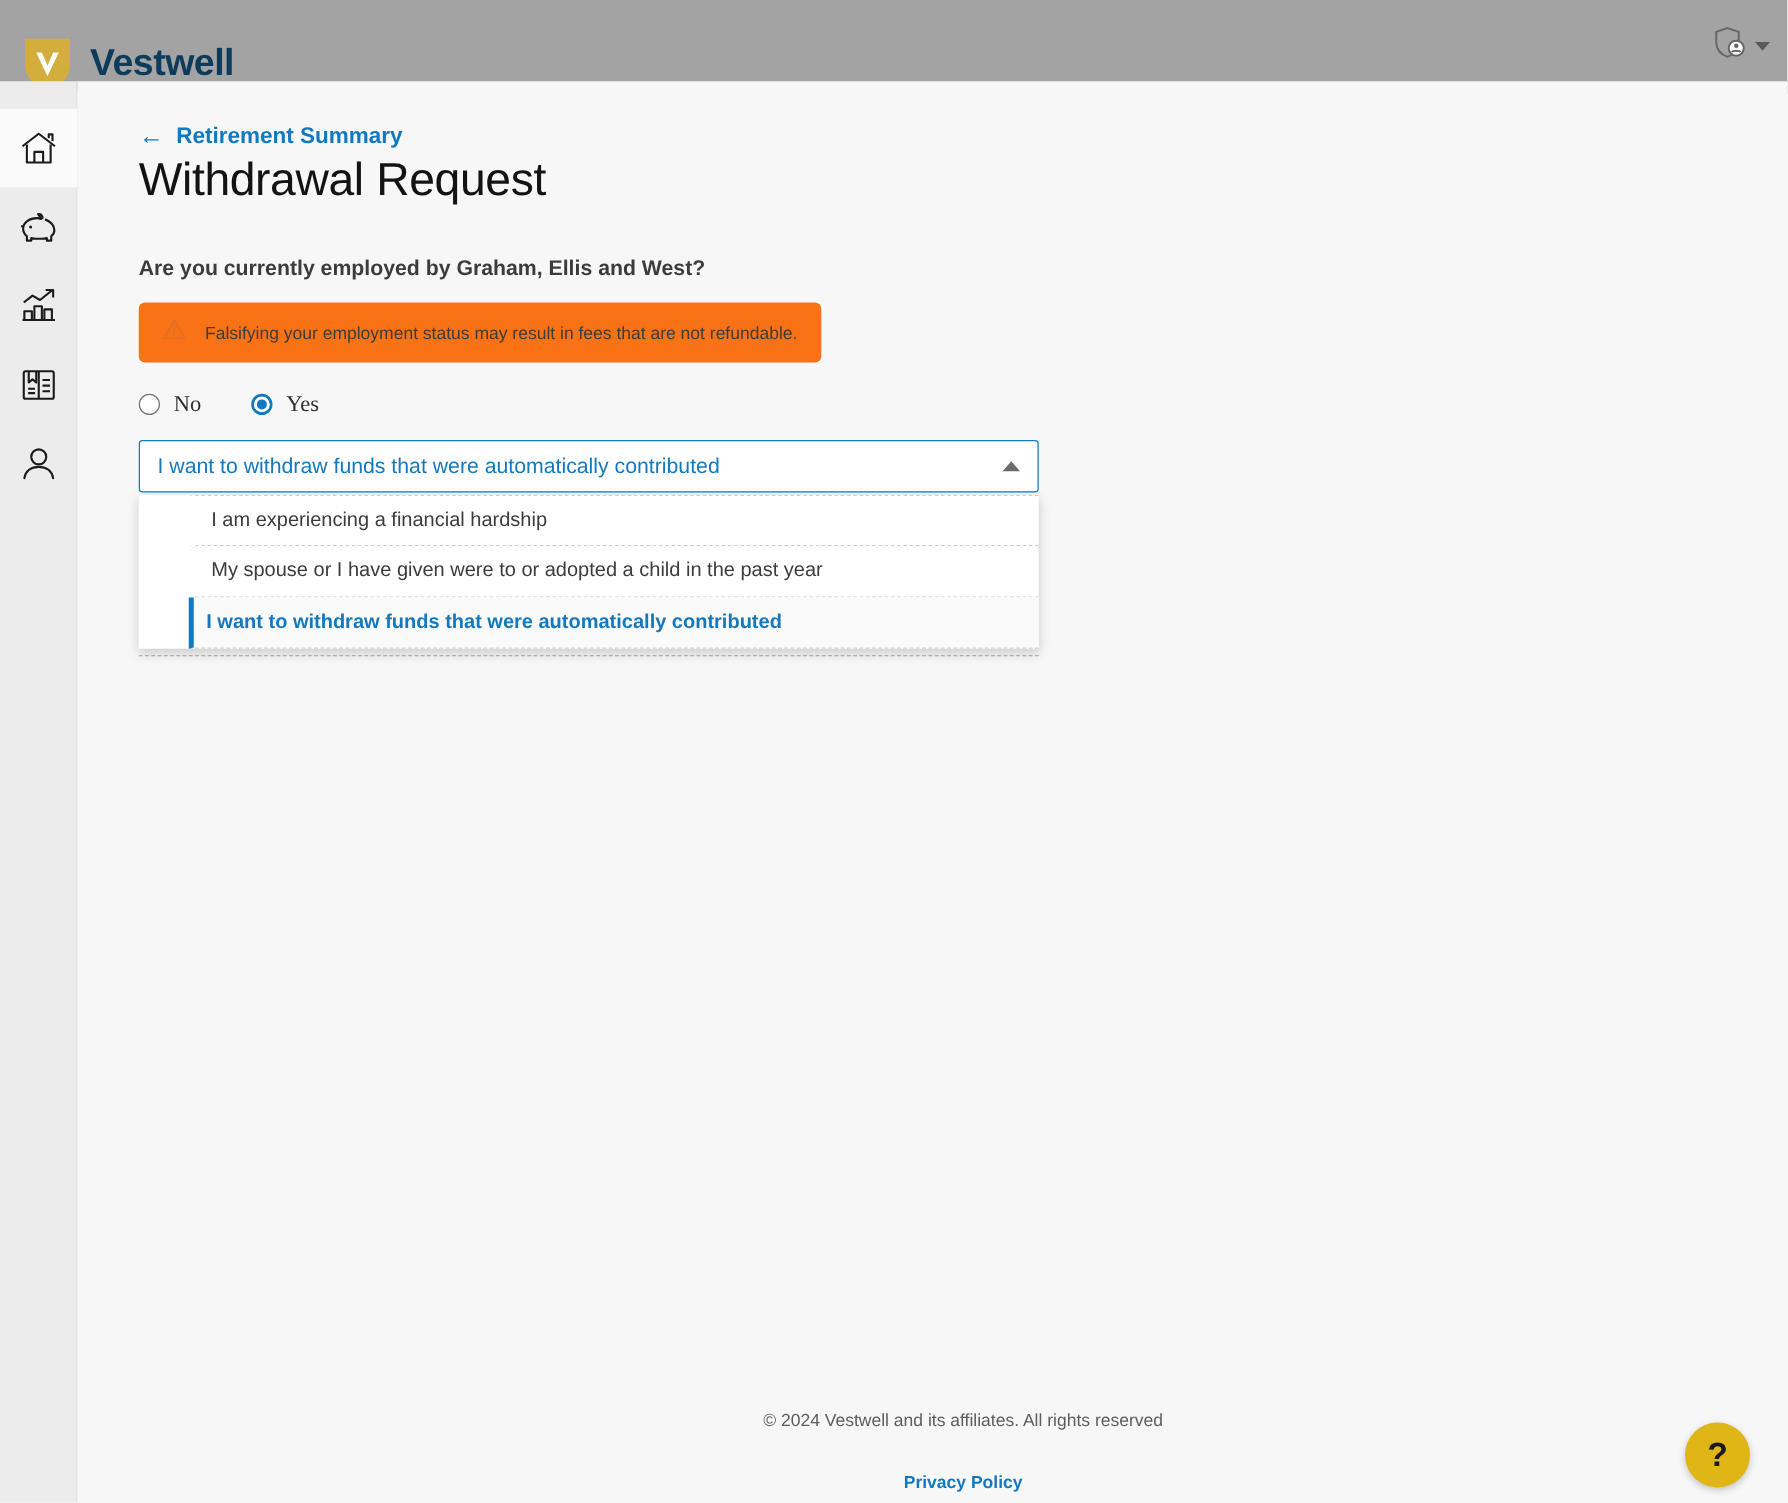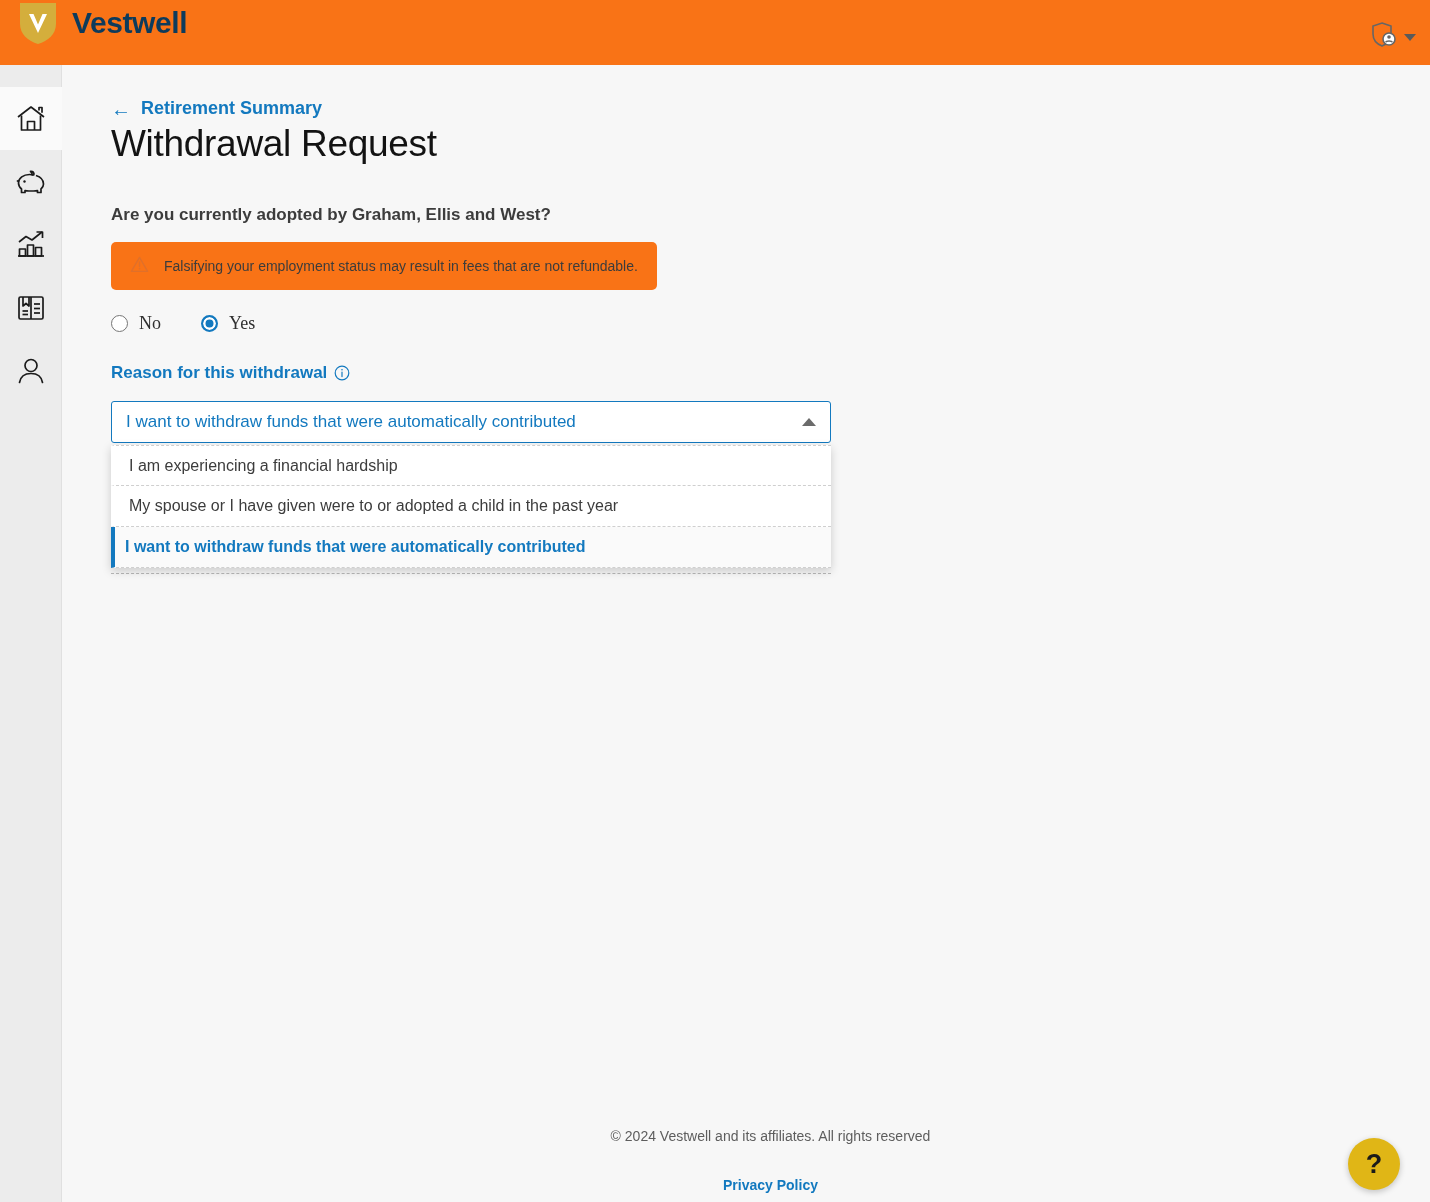--- a/index.html
+++ b/index.html
@@ -8,23 +8,23 @@
     font-family: "Liberation Sans", sans-serif;
     background: #f7f7f7;
     overflow: hidden;
   }
   #app { position: relative; width: 1430px; height: 1202px; background: #f7f7f7; }
 
   
   .topbar {
     position: absolute; top: 0; left: 0;
     width: 1430px; height: 75px;
-    background: #f97316;
+    background: #a3a3a3;
     border-bottom: 1px solid #e2e2e2;
-    display: flex; align-items: flex-start;
+    display: flex; align-items: flex-end;
   }
   .brand { display: flex; align-items: center; gap: 14px; margin-left: 18px; }
   .shield-logo { width: 40px; height: 46px; display: block; }
   .brand-name {
     font-size: 30px; font-weight: bold; color: #0d3b5c;
     letter-spacing: -0.4px;
   }
   .topbar-right {
     position: absolute; right: 14px; top: 50%; transform: translateY(-50%);
     display: flex; align-items: center; gap: 6px; cursor: pointer;
@@ -134,20 +134,21 @@
     border-right: 7px solid transparent;
     border-top: 8px solid #6b6b6b;
   }
 
   .dropdown {
     position: absolute; top: 44px; left: 0;
     width: 720px;
     background: #fff;
     box-shadow: 0 3px 9px rgba(0,0,0,0.18);
     z-index: 40;
+    padding-left: 40px;
   }
   .dd-option {
     height: 41px;
     display: flex; align-items: center;
     padding-left: 14px;
     font-size: 16px; color: #3c3c3c;
     border-bottom: 1px dashed #cfcfcf;
     cursor: pointer;
     border-left: 4px solid transparent;
   }
@@ -286,21 +287,21 @@
   <div class="main">
     <div class="content">
 
       <div class="backlink">
         <span class="back-arrow">←</span>
         <span>Retirement Summary</span>
       </div>
 
       <h1 class="page-title">Withdrawal Request</h1>
 
-      <div class="question">Are you currently adopted by Graham, Ellis and West?</div>
+      <div class="question">Are you currently employed by Graham, Ellis and West?</div>
 
       <div class="alert">
         <span>
           <svg width="19" height="19" viewBox="0 0 19 19" fill="none" stroke="#e0702a" stroke-width="1.4" stroke-linejoin="round">
             <path d="M9.5 2.4 L17.6 16.4 H1.4 Z"></path>
             <path d="M9.5 7 V11.4" stroke-linecap="round"></path>
             <circle cx="9.5" cy="13.6" r="0.85" fill="#e0702a" stroke="none"></circle>
           </svg>
         </span>
         <span class="alert-text">Falsifying your employment status may result in fees that are not refundable.</span>
@@ -310,30 +311,20 @@
         <div class="radio-opt">
           <span class="radio-circle"></span>
           <span class="radio-label">No</span>
         </div>
         <div class="radio-opt checked">
           <span class="radio-circle"></span>
           <span class="radio-label">Yes</span>
         </div>
       </div>
 
-      <div class="field-label">
-        <span>Reason for this withdrawal</span>
-        <span>
-          <svg class="info-icon" width="16" height="16" viewBox="0 0 16 16" fill="none" stroke="#1379bf" stroke-width="1.2">
-            <circle cx="8" cy="8" r="6.8"></circle>
-            <circle cx="8" cy="4.7" r="0.8" fill="#1379bf" stroke="none"></circle>
-            <path d="M8 7 V11.6" stroke-linecap="round"></path>
-          </svg>
-        </span>
-      </div>
 
       <div class="field2">
         <div style="position:absolute; top:97px; left:0; width:720px;">
           <div class="field2-label">Distribution Method</div>
           <div class="select-underline">
             <span class="placeholder-text">Select</span>
             <span class="tri-down"></span>
           </div>
         </div>
       </div>

